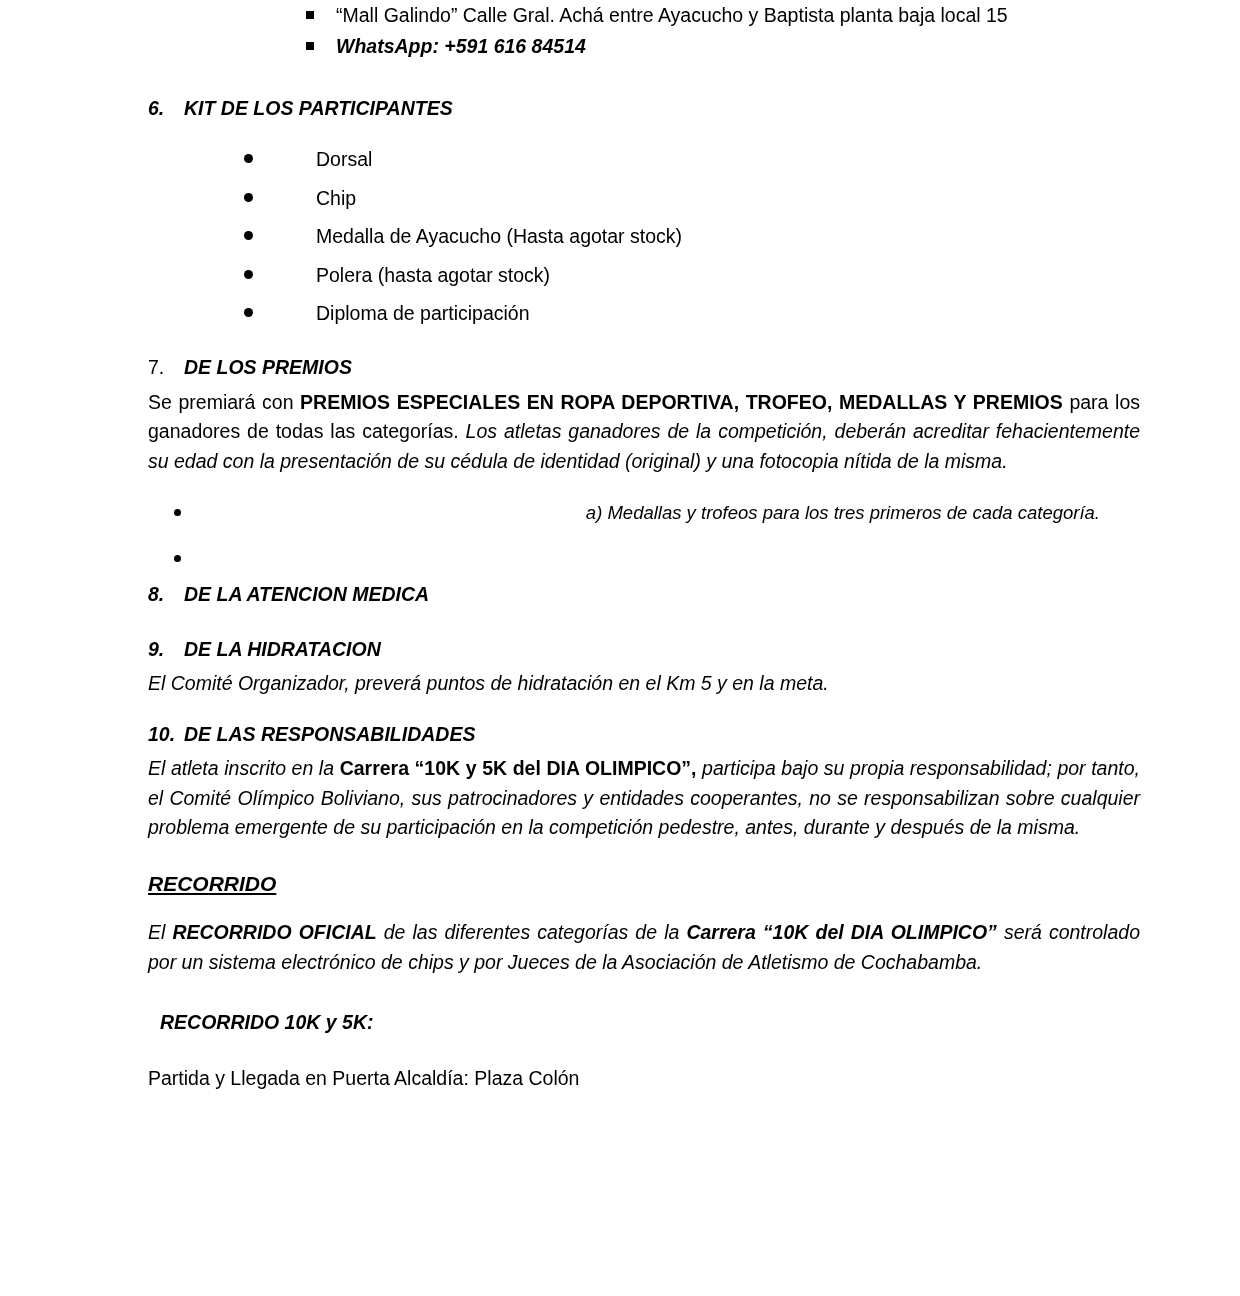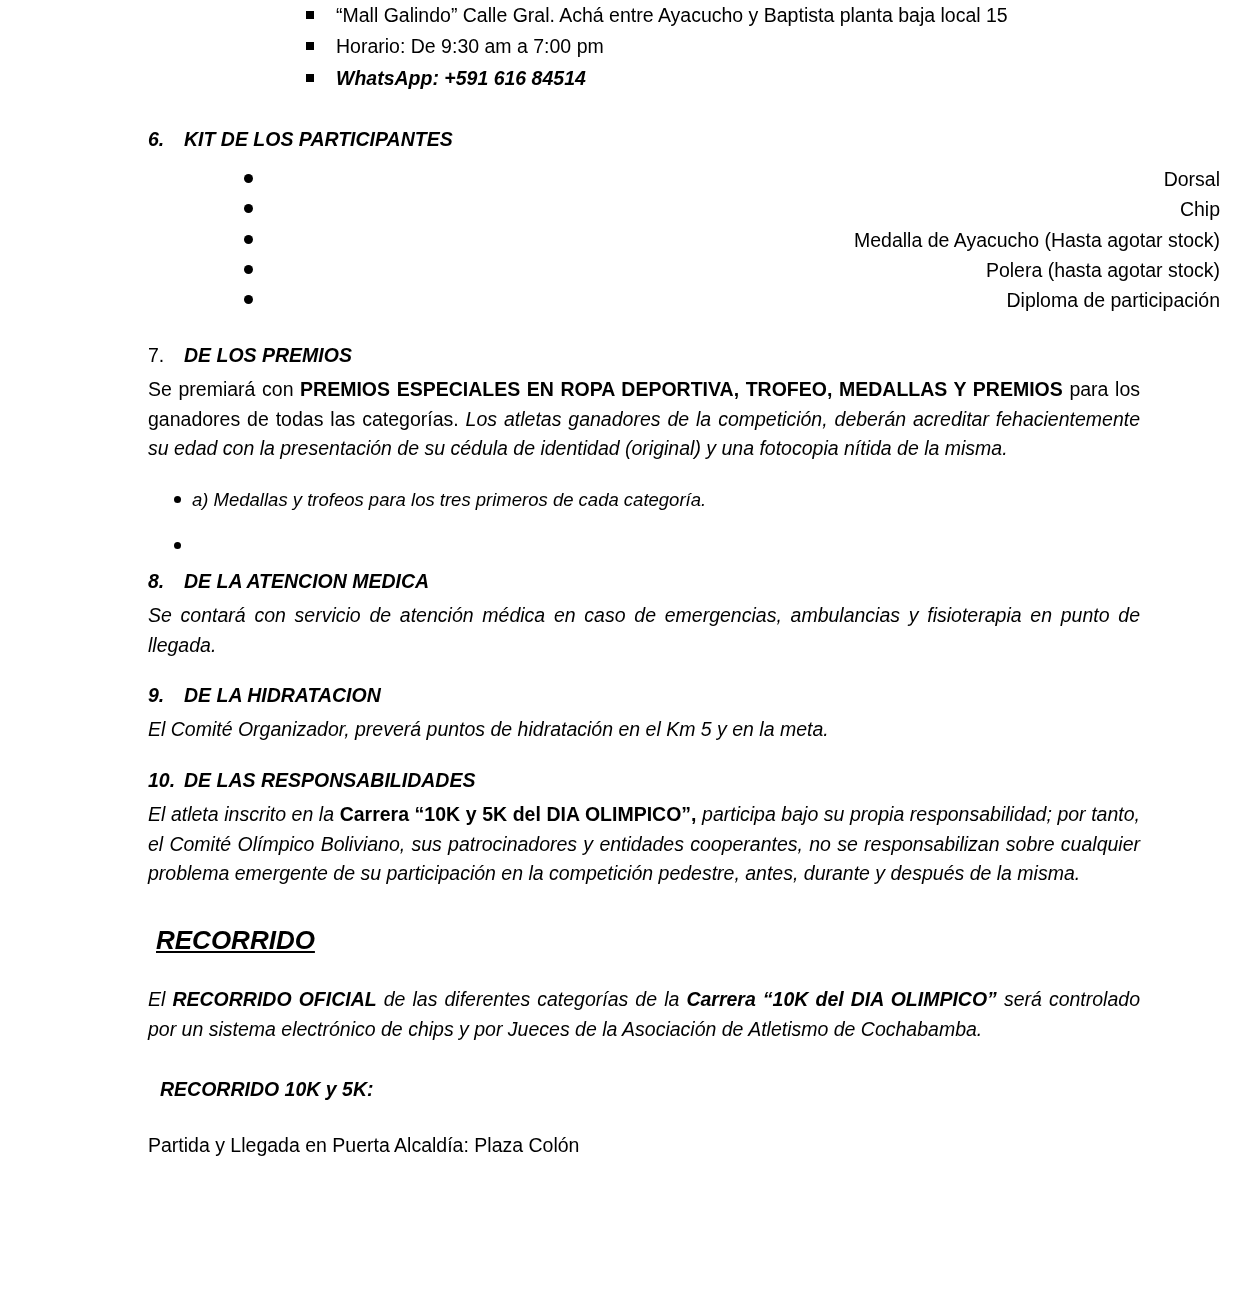--- a/index.html
+++ b/index.html
@@ -71,24 +71,23 @@
   }
 
   
   .dot-list {
     list-style: none;
     margin: 0;
     padding: 0 0 0 316px;
   }
   .dot-list li {
     position: relative;
-    margin: 4px 0 8px 0;
+    margin: 16px 0 8px 0;
     font-size: 19.5px;
     line-height: 1.15;
-    text-align: right;
   }
   .dot-list li .dot {
     position: absolute;
     left: -72px;
     top: 6px;
     width: 9px;
     height: 9px;
     border-radius: 50%;
     background: #000;
   }
@@ -109,44 +108,45 @@
     list-style: none;
     margin: 0;
     padding: 0 120px 0 192px;
   }
   .mini-list li {
     position: relative;
     margin: 0 0 22px 0;
     font-size: 18.5px;
     font-style: italic;
     line-height: 1.3;
+    text-align: right;
   }
   .mini-list li .dot {
     position: absolute;
     left: -18px;
     top: 8px;
     width: 7px;
     height: 7px;
     border-radius: 50%;
     background: #000;
   }
 
   .spacer-8 { height: 8px; }
   .spacer-12 { height: 12px; }
   .spacer-24 { height: 24px; }
   .spacer-30 { height: 30px; }
   .spacer-36 { height: 36px; }
 
   .underline-head {
-    margin: 8px;
+    margin: 0;
     padding: 0 16px 0 148px;
     font-weight: bold;
     font-style: italic;
     text-decoration: underline;
-    font-size: 26px;
+    font-size: 21px;
   }
   .plain-head {
     margin: 12px;
     padding: 0 0 0 148px;
     font-weight: bold;
     font-style: italic;
     font-size: 19.5px;
   }
   .plain-line {
     margin: 0;
@@ -160,24 +160,20 @@
 <div class="page">
   <div class="content">
 
     <ul class="sq-list">
       <li>
         <span class="sq"></span>
         <span>“Mall Galindo” Calle Gral. Achá entre Ayacucho y Baptista planta baja local 15</span>
       </li>
       <li>
         <span class="sq"></span>
-        <span>Horario: De 9:30 am  a 7:00 pm</span>
-      </li>
-      <li>
-        <span class="sq"></span>
         <span class="it bd">WhatsApp: +591 616 84514</span>
       </li>
     </ul>
 
     <div class="spacer-30"></div>
 
     <div class="sec-head">
       <span class="num">6.</span>
       <span class="ttl">KIT DE LOS PARTICIPANTES</span>
     </div>
@@ -232,21 +228,20 @@
 
     <div class="spacer-36"></div>
 
     <div class="sec-head">
       <span class="num">8.</span>
       <span class="ttl">DE LA ATENCION MEDICA</span>
     </div>
 
     <div class="spacer-8"></div>
 
-    <p class="body it tight">Se contará con servicio de atención médica en caso de emergencias, ambulancias y fisioterapia en punto de llegada.</p>
 
     <div class="spacer-24"></div>
 
     <div class="sec-head">
       <span class="num">9.</span>
       <span class="ttl">DE LA HIDRATACION</span>
     </div>
 
     <div class="spacer-8"></div>
 

